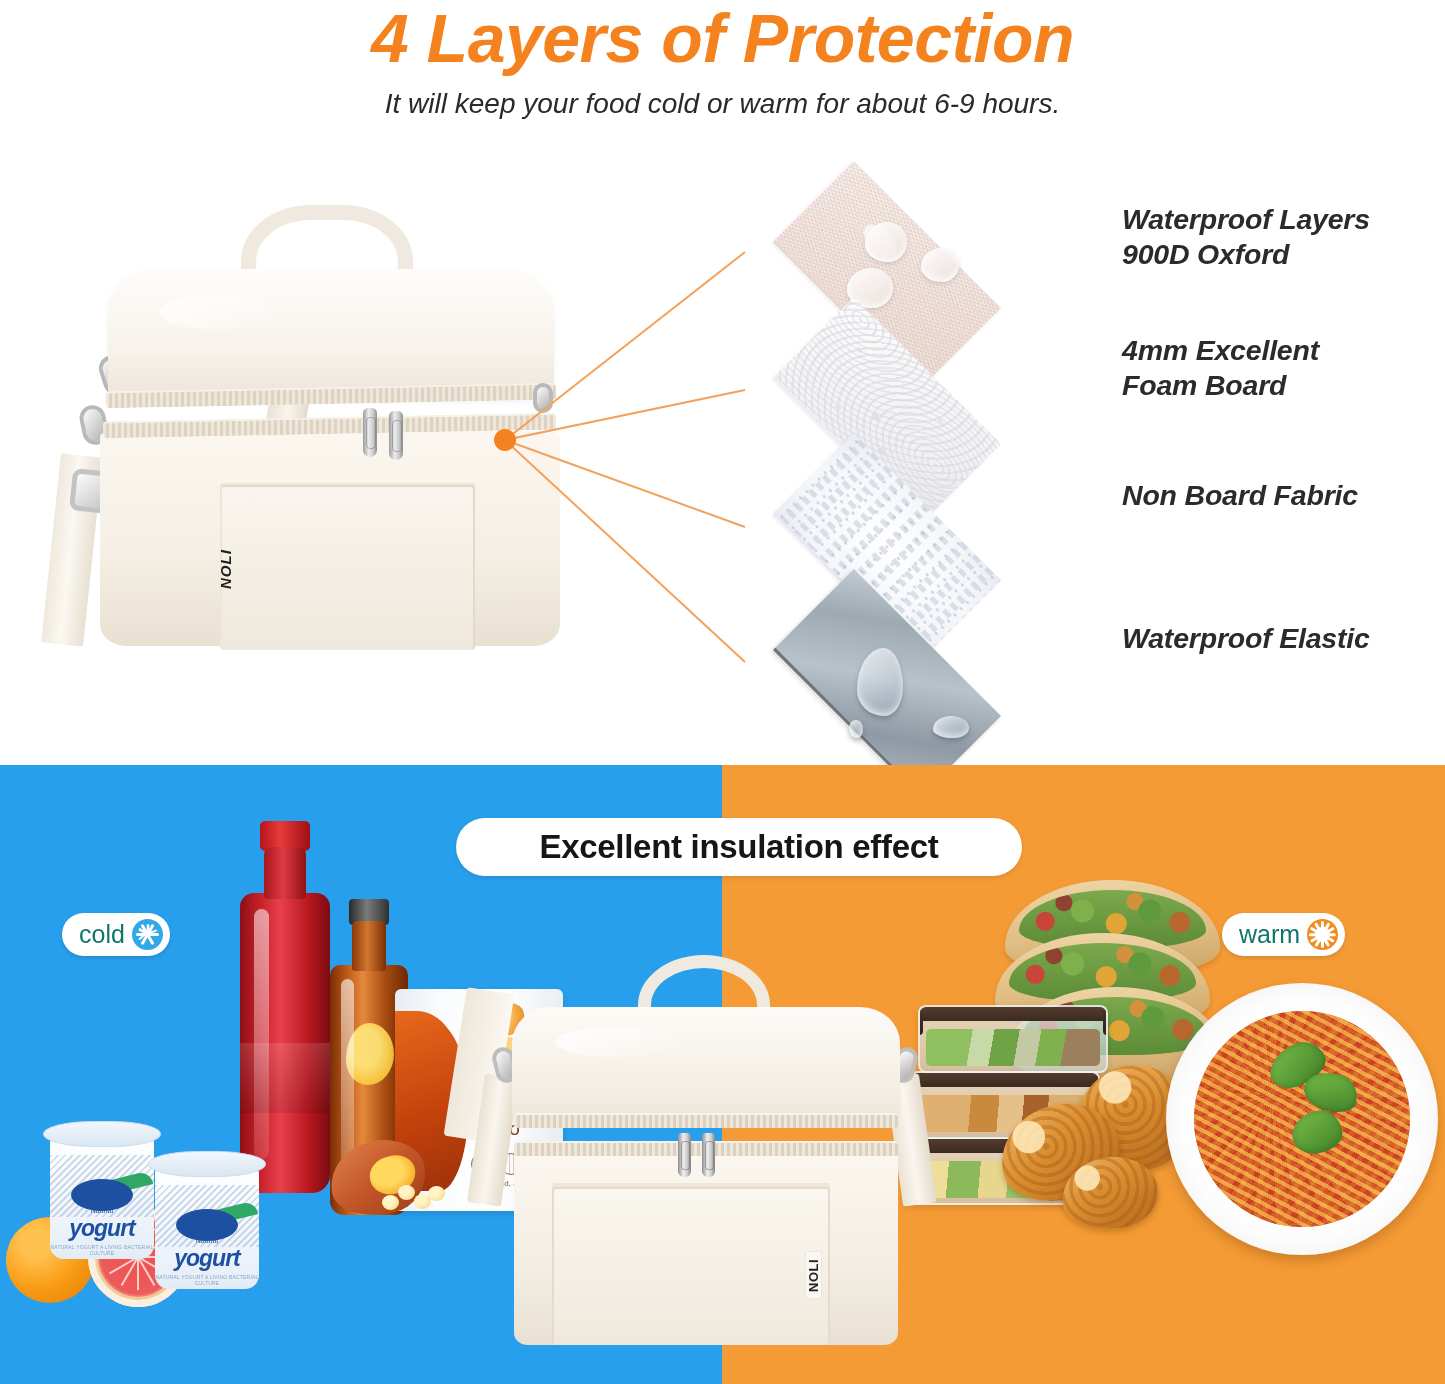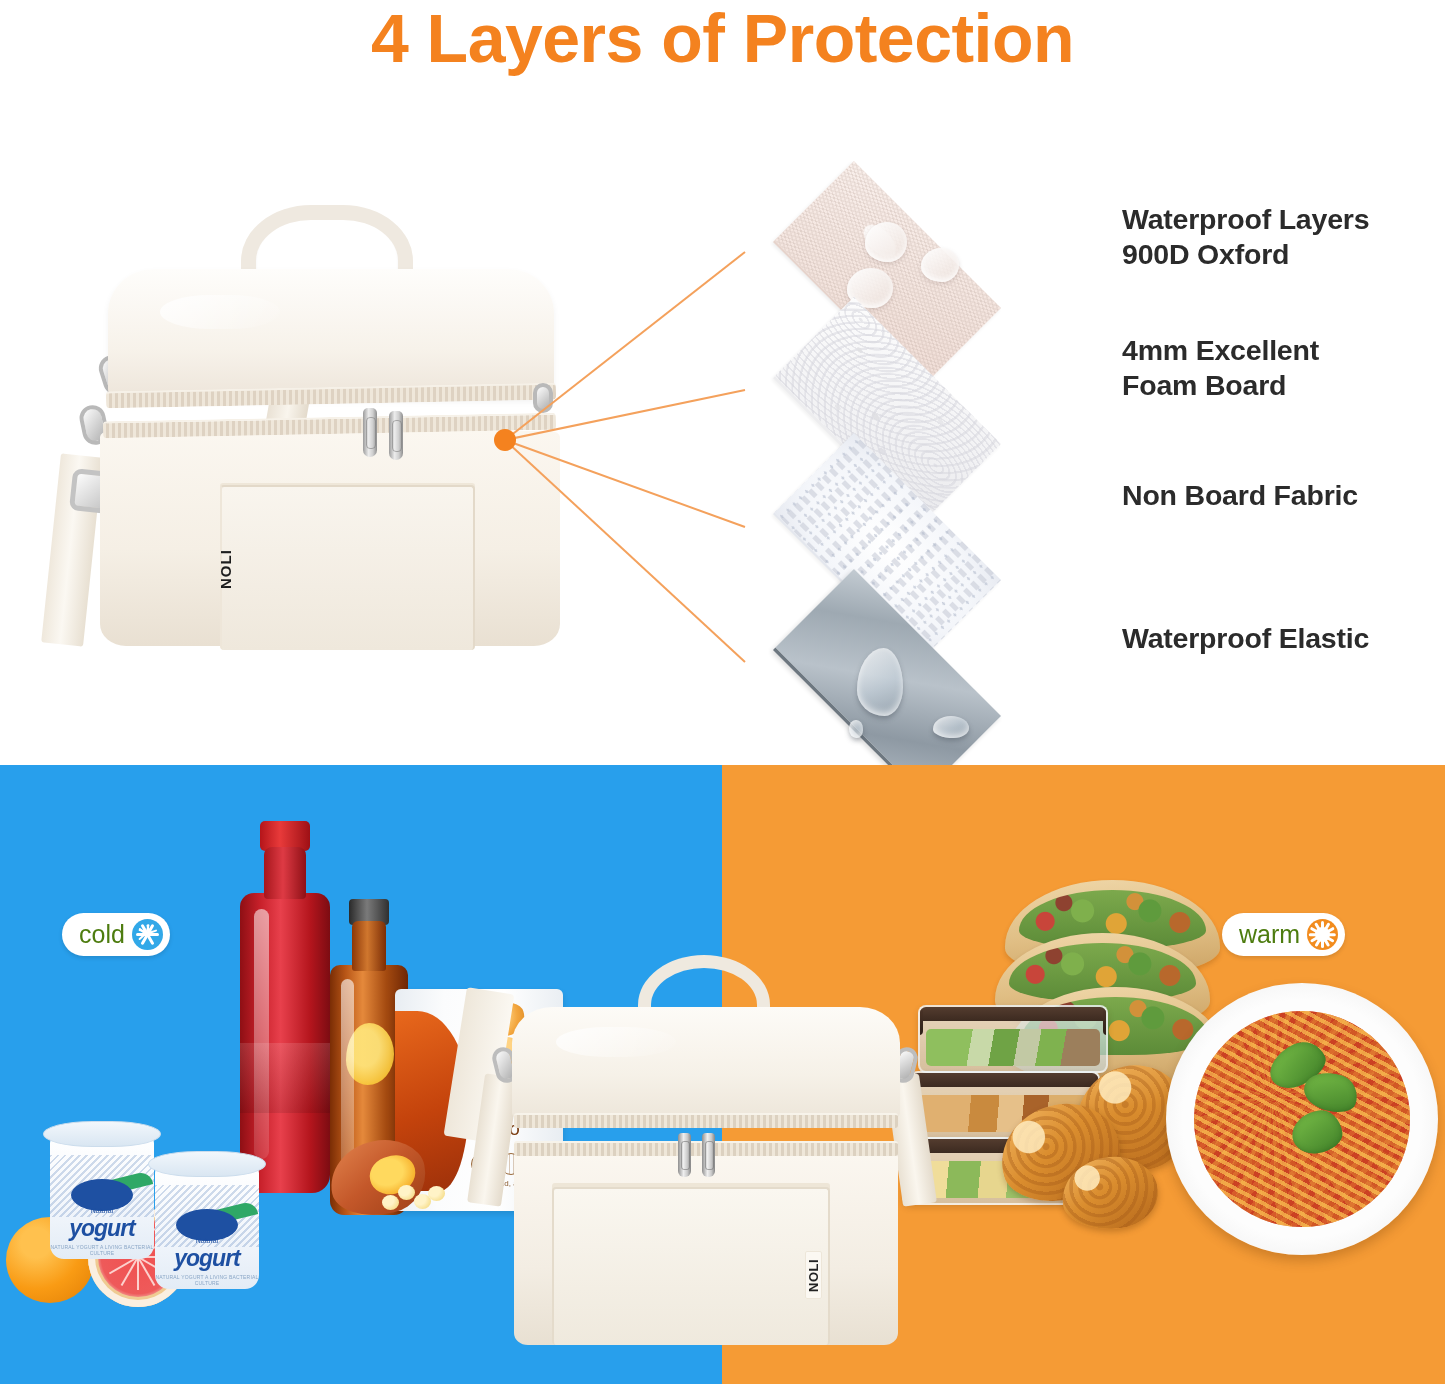--- a/index.html
+++ b/index.html
@@ -5,21 +5,21 @@
   * { margin:0; padding:0; box-sizing:border-box; }
   html,body { width:1445px; height:1384px; }
   body {
     font-family:"Liberation Sans", sans-serif;
     background:#ffffff;
     overflow:hidden;
     position:relative;
   }
 
   
-  #top-section { position:absolute; left:0; top:0; width:1445px; height:765px; background:#fff; }
+  #top-section { position:absolute; left:0; top:0; width:1445px; height:765px; background:#fff;font-style:italic; }
 
   #main-title {
     position:absolute; left:0; top:4px; width:1445px;
     text-align:center;
     font-size:68px; font-weight:bold;
     color:#F4821F;
     letter-spacing:-0.5px;
     line-height:1.0;
     white-space:nowrap;
   }
@@ -239,21 +239,21 @@
     display:flex; align-items:center; justify-content:center;
     box-shadow:0 2px 5px rgba(0,0,0,.10);
   }
   #banner span { font-size:33px; font-weight:bold; color:#161616; letter-spacing:-0.3px; }
 
   .temp-badge {
     position:absolute; height:43px; background:#fff; border-radius:22px;
     display:flex; align-items:center; gap:7px; padding:0 7px 0 17px;
     box-shadow:0 2px 4px rgba(0,0,0,.13);
   }
-  .temp-badge .t { font-size:25px; color:#4d7c0f; }
+  .temp-badge .t { font-size:25px; color:#0f766e; }
   #badge-cold { left:62px; top:148px; }
   #badge-warm { left:1222px; top:148px;text-align:center; }
   .badge-ico { width:31px; height:31px; border-radius:50%; position:relative; flex:0 0 auto; }
   #ico-snow { background:#31A8E8; }
   #ico-sun  { background:#F28C1E; }
   .snow-arm{ position:absolute; left:50%; top:50%; width:23px; height:3px; margin-left:-11.5px; margin-top:-1.5px;
     background:#fff; border-radius:2px; }
   .snow-arm:before,.snow-arm:after{ content:""; position:absolute; width:8px; height:2.4px; background:#fff; border-radius:2px;}
   .snow-arm:before{ left:2px; top:-3px; transform:rotate(42deg); }
   .snow-arm:after { left:2px; top:3px;  transform:rotate(-42deg); }
@@ -580,20 +580,21 @@
     background:linear-gradient(90deg,#EEE7DA,#FBF8F2);
     border-radius:4px; transform:rotate(9deg);
   }
 </style>
 </head>
 <body>
 
 <div id="top-section">
 
   <div id="main-title">4 Layers of Protection</div>
+  <div id="subtitle">It will keep your food cold or warm for about 6-9 hours.</div>
 
   <div id="bag-top">
     <div class="bagT-strapL"></div>
     <div class="bagT-buckle"></div>
     <div class="bagT-clip" style="left:56px; top:150px; transform:rotate(-18deg);"></div>
     <div class="bagT-clip" style="left:36px; top:200px; transform:rotate(-12deg);"></div>
     <div class="bagT-handle"></div>
     <div class="bagT-lid"></div>
     <div class="bagT-strapR"></div>
     <div class="bagT-strapR2"></div>
@@ -655,20 +656,23 @@
   </div>
   <div class="layer-label" id="lbl4">
     <div>Waterproof Elastic</div>
   </div>
 </div>
 
 <div id="bottom-section">
   <div id="half-cold"></div>
   <div id="half-warm"></div>
 
+  <div id="banner">
+    <span>Excellent insulation effect</span>
+  </div>
 
   <div class="temp-badge" id="badge-cold">
     <span class="t">cold</span>
     <span class="badge-ico" id="ico-snow">
       <i class="snow-arm" style="transform:translate(0,0) rotate(0deg);"></i>
       <i class="snow-arm" style="transform:rotate(60deg);"></i>
       <i class="snow-arm" style="transform:rotate(120deg);"></i>
     </span>
   </div>
 

